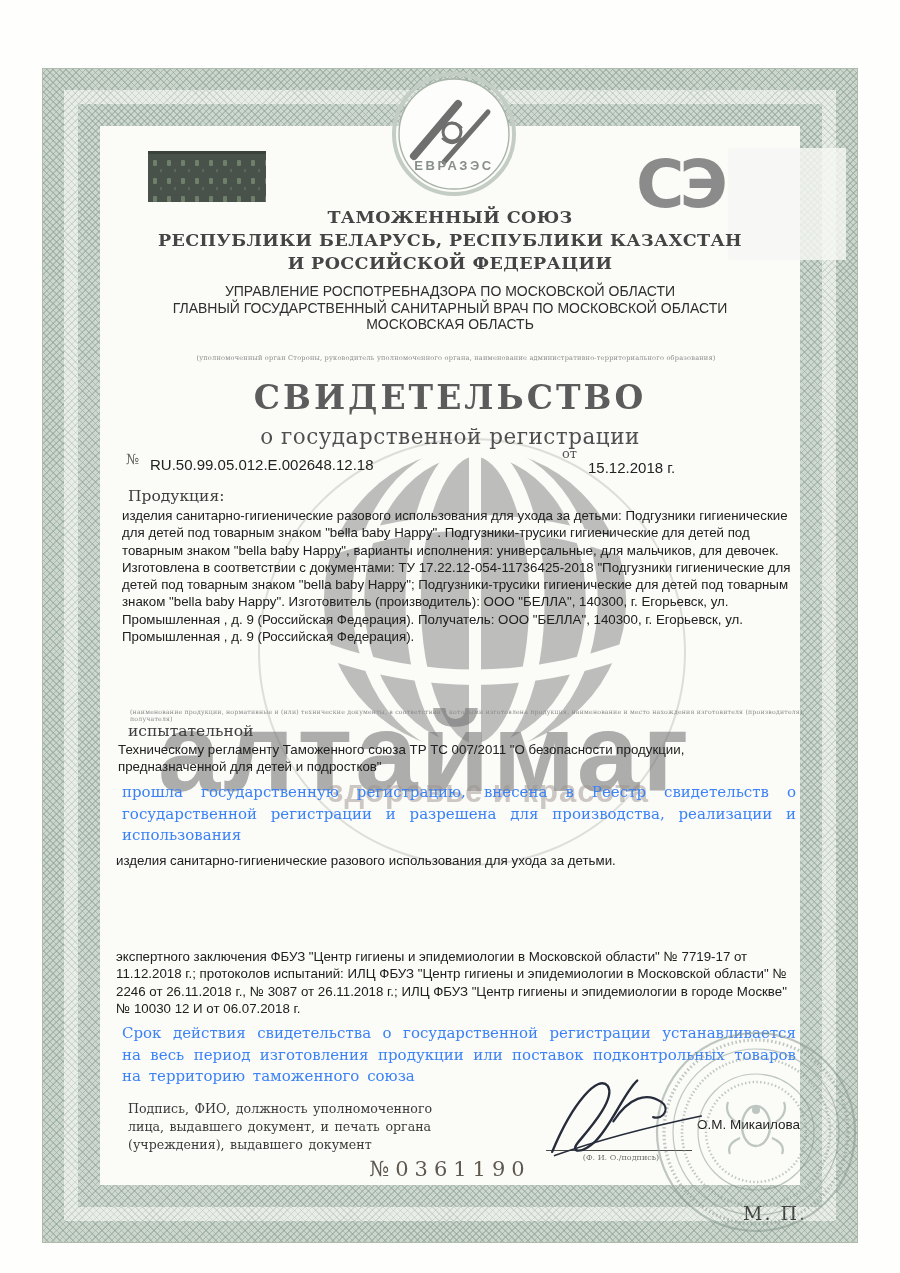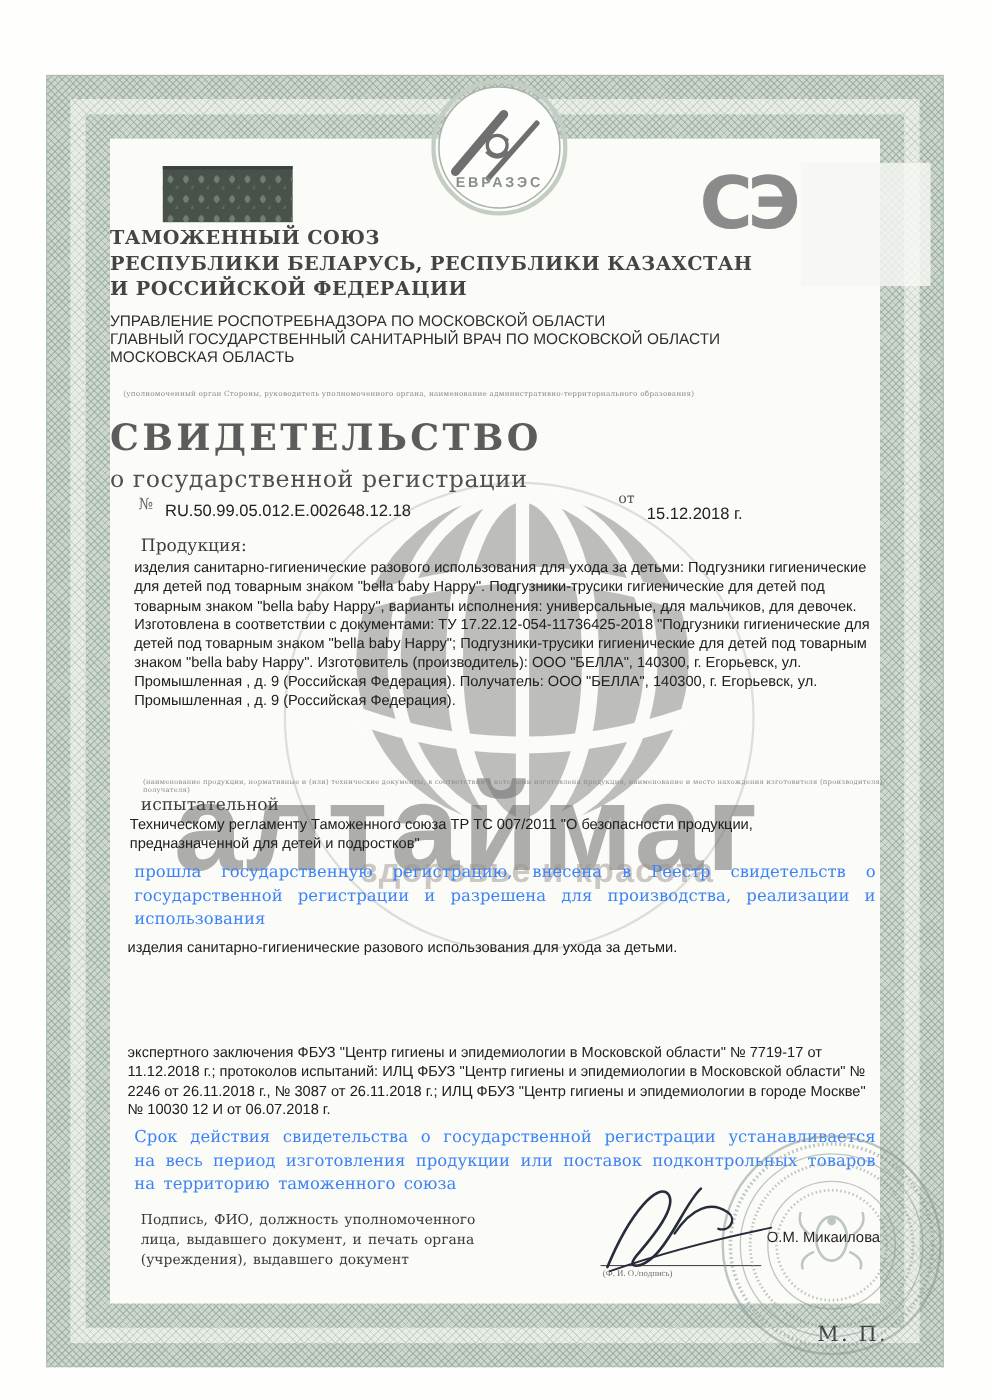--- a/index.html
+++ b/index.html
@@ -31,42 +31,42 @@
            border:2px solid rgba(150,155,150,.30);}
   .wm-globe{left:303px;top:442px;opacity:.42;}
   .wm-shop{left:158px;top:688px;width:740px;font-family:"Liberation Sans",sans-serif;
            font-weight:700;font-size:112px;letter-spacing:3px;color:rgba(110,110,110,.55);
            white-space:nowrap;}
   .wm-tagline{left:328px;top:774px;font-family:"Liberation Sans",sans-serif;font-weight:700;
            font-size:31px;letter-spacing:1px;color:rgba(158,148,140,.50);white-space:nowrap;}
   
   .content{position:absolute;inset:0;z-index:3;}
   .abs{position:absolute;}
-  .ctr{left:100px;right:100px;}
+  .ctr{left:100px;right:100px;text-align:center;}
   .holo{left:148px;top:151px;width:118px;height:48px;background-color:#3a443c;
         background-image:
           radial-gradient(ellipse 5px 7px at 7px 9px,#64765f 45%,transparent 50%),
           radial-gradient(ellipse 5px 7px at 14px 18px,#4e5d51 45%,transparent 50%);
         background-size:14px 18px;border-top:3px solid #2a332c;opacity:.92;}
   .se-rect{left:728px;top:148px;width:118px;height:112px;background:#f6f7f4;opacity:.8;}
   .se-mark{left:636px;top:152px;font-family:"DejaVu Sans",sans-serif;font-weight:800;
            font-size:66px;letter-spacing:-5px;color:#8b8b8b;line-height:1;}
   .h-serif{font-weight:700;font-size:17.5px;letter-spacing:.4px;color:#454545;line-height:22.5px;}
   .h-sans{font-family:"Liberation Sans",sans-serif;font-size:14px;color:#2e2e2e;line-height:16.5px;}
   .caption{font-size:6.6px;color:#8a8a8a;letter-spacing:.2px;padding-left:12px;}
   .title{font-weight:700;font-size:33px;letter-spacing:3px;color:#5c5c5c;}
   .subtitle{font-size:21.5px;color:#4f4f4f;letter-spacing:.5px;}
   .serif-lab{font-size:15.5px;color:#3d3d3d;}
   .sans-val{font-family:"Liberation Sans",sans-serif;font-size:15px;color:#222;}
   .serif-par{font-size:15px;line-height:21.5px;color:#3b82f6;text-align:justify;word-spacing:3px;}
   .sans-par{font-family:"Liberation Sans",sans-serif;font-size:13.3px;line-height:17.3px;color:#202020;}
   .small-serif{font-size:12.6px;line-height:18px;color:#3a3a3a;word-spacing:1.5px;}
   .blank-no{font-size:21px;letter-spacing:6px;color:#5e584f;}
   .sign-line{left:546px;top:1150px;width:146px;border-top:1.3px solid #4a4a4a;}
-  .sign-cap{left:548px;top:1153px;width:146px;font-size:8px;color:#6f6f6f;font-family:Liberation Serif, serif;}
+  .sign-cap{left:548px;top:1153px;width:146px;text-align:center;font-size:8px;color:#6f6f6f;}
   .officer{left:697px;top:1117px;font-family:"Liberation Sans",sans-serif;font-size:13.5px;color:#1d1d1d;}
   .mp{left:727px;top:1202px;font-size:19px;letter-spacing:2px;color:#3f3f3f;margin-left:16px;}
   .stamp{left:640px;top:1018px;z-index:4;opacity:.52;}
   .signature{left:540px;top:1058px;z-index:4;transform:rotate(-6deg);}
   .emblem{left:392px;top:72px;z-index:4;}
 </style>
 </head>
 <body>
 
 <div id="sheet">
@@ -138,20 +138,21 @@
 
     <div class="abs small-serif" style="left:128px;top:1100px;width:340px">Подпись, ФИО, должность уполномоченного лица, выдавшего документ, и печать органа (учреждения), выдавшего документ</div>
 
     <div class="abs serif-par" style="left:122px;top:1023px;width:674px">Срок действия свидетельства о государственной регистрации устанавливается на весь период изготовления продукции или поставок подконтрольных товаров на территорию таможенного союза</div>
 
     <div class="abs sign-line"></div>
     <div class="abs sign-cap">(Ф. И. О./подпись)</div>
     <div class="abs officer">О.М. Микаилова</div>
     <div class="abs mp">М. П.</div>
 
+    <div class="abs ctr blank-no" style="top:1157px">№0361190</div>
   </div>
 
   <svg class="abs stamp" width="232" height="228" viewBox="0 0 232 228">
     <circle cx="116" cy="114" r="99" fill="none" stroke="#85978e" stroke-width="2.2"></circle>
     <circle cx="116" cy="114" r="92" fill="none" stroke="#85978e" stroke-width="3.2" stroke-dasharray="1.6 2.4"></circle>
     <circle cx="116" cy="114" r="83" fill="none" stroke="#85978e" stroke-width="1.2"></circle>
     <circle cx="116" cy="114" r="74" fill="none" stroke="#85978e" stroke-width="2.6" stroke-dasharray="1.4 2.2"></circle>
     <circle cx="116" cy="114" r="58" fill="none" stroke="#85978e" stroke-width="1.2"></circle>
     <circle cx="116" cy="114" r="50" fill="none" stroke="#85978e" stroke-width="2.4" stroke-dasharray="1.4 2.4"></circle>
     <ellipse cx="116" cy="108" rx="14" ry="20" fill="none" stroke="#85978e" stroke-width="2.4"></ellipse>

